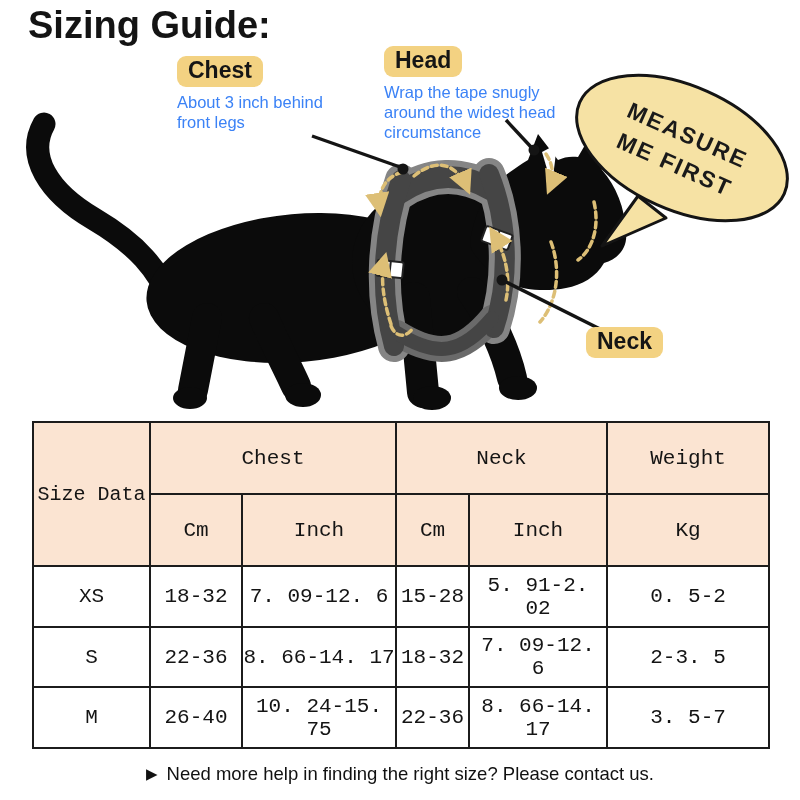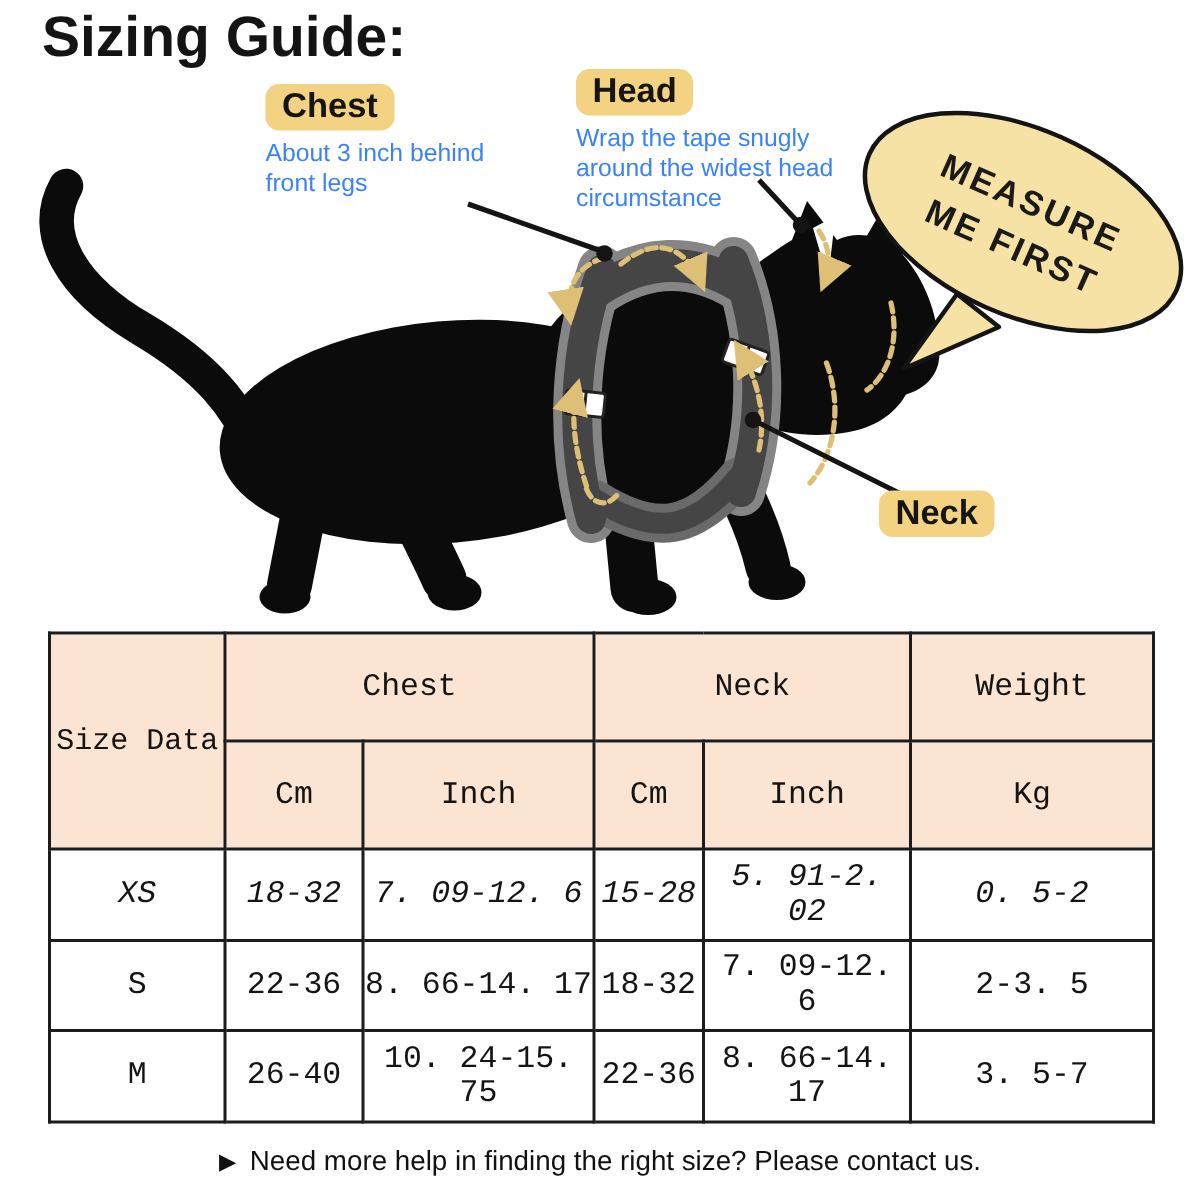--- a/index.html
+++ b/index.html
@@ -28,21 +28,21 @@
     border-collapse:collapse; table-layout:fixed;
     font-family:"Liberation Mono", monospace; font-size:21px; color:#141414;
   }
   table.size-chart td {
     border:2px solid #1c1c1c; text-align:center; vertical-align:middle;
     padding:0; overflow:hidden;
   }
   tr.hdr td { background:#fbe4d2; }
   tr.r1 { height:72px; }
   tr.r2 { height:72px;margin-top:48px; }
-  tr.dr1 { height:61px;font-style:italic; } tr.dr2 { height:60px; } tr.dr3 { height:61px; }
+  tr.dr1 { height:61px; } tr.dr2 { height:60px; } tr.dr3 { height:61px; }
   td.corner {
     background-color:#fbe4d2;
     background-image:linear-gradient(to bottom right,
       transparent calc(50% - 1.2px), #4b3a31 calc(50% - 1.2px),
       #4b3a31 calc(50% + 1.2px), transparent calc(50% + 1.2px));
     font-size:20px;
     margin-top:40px;
   }
   .footer {
     position:absolute; left:0; top:763px; width:800px; text-align:center;

